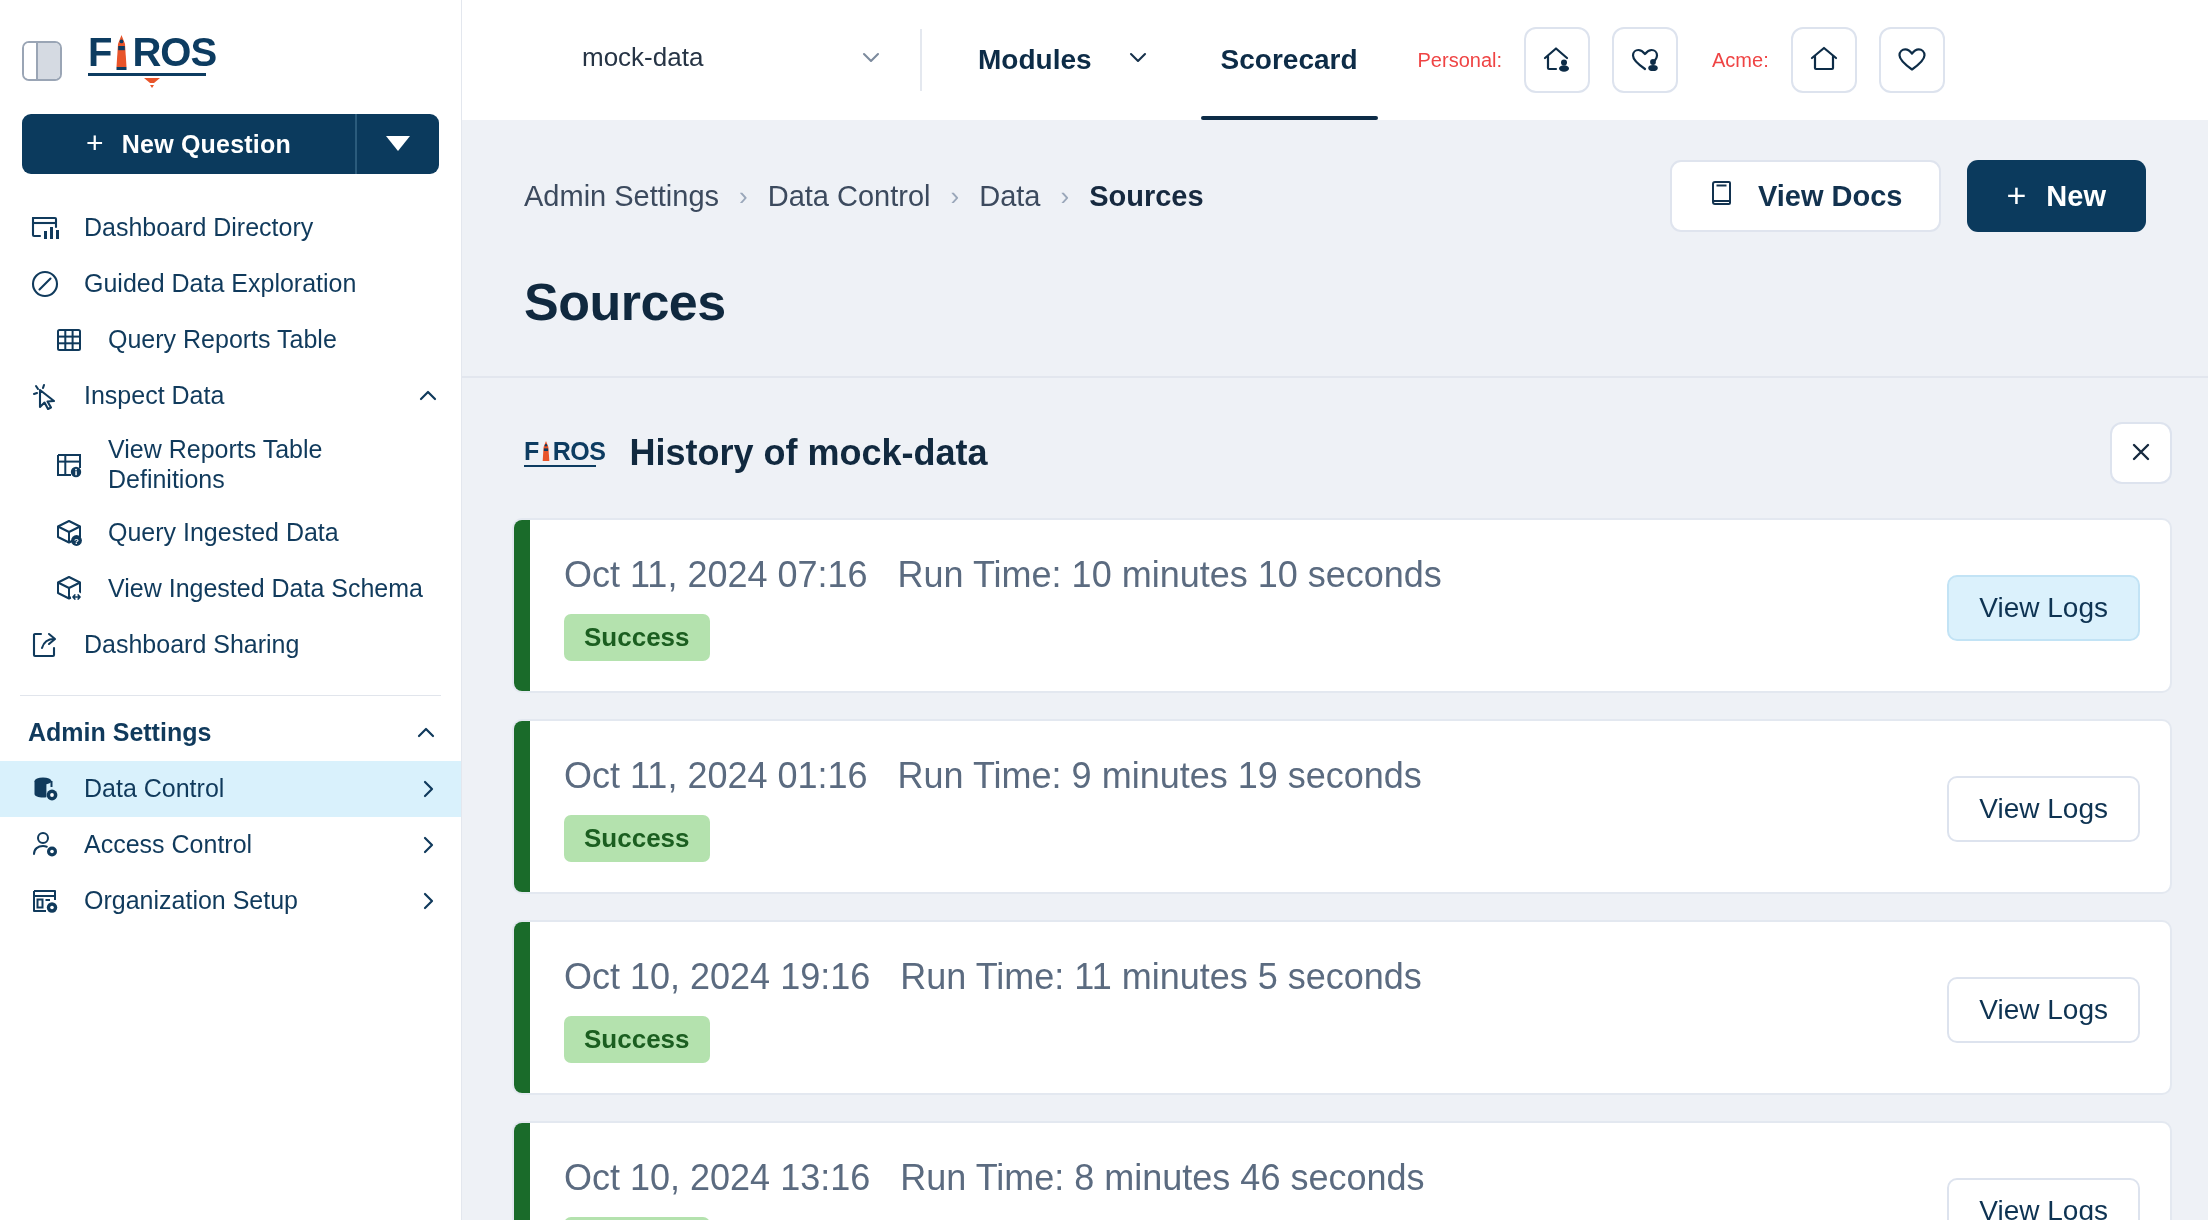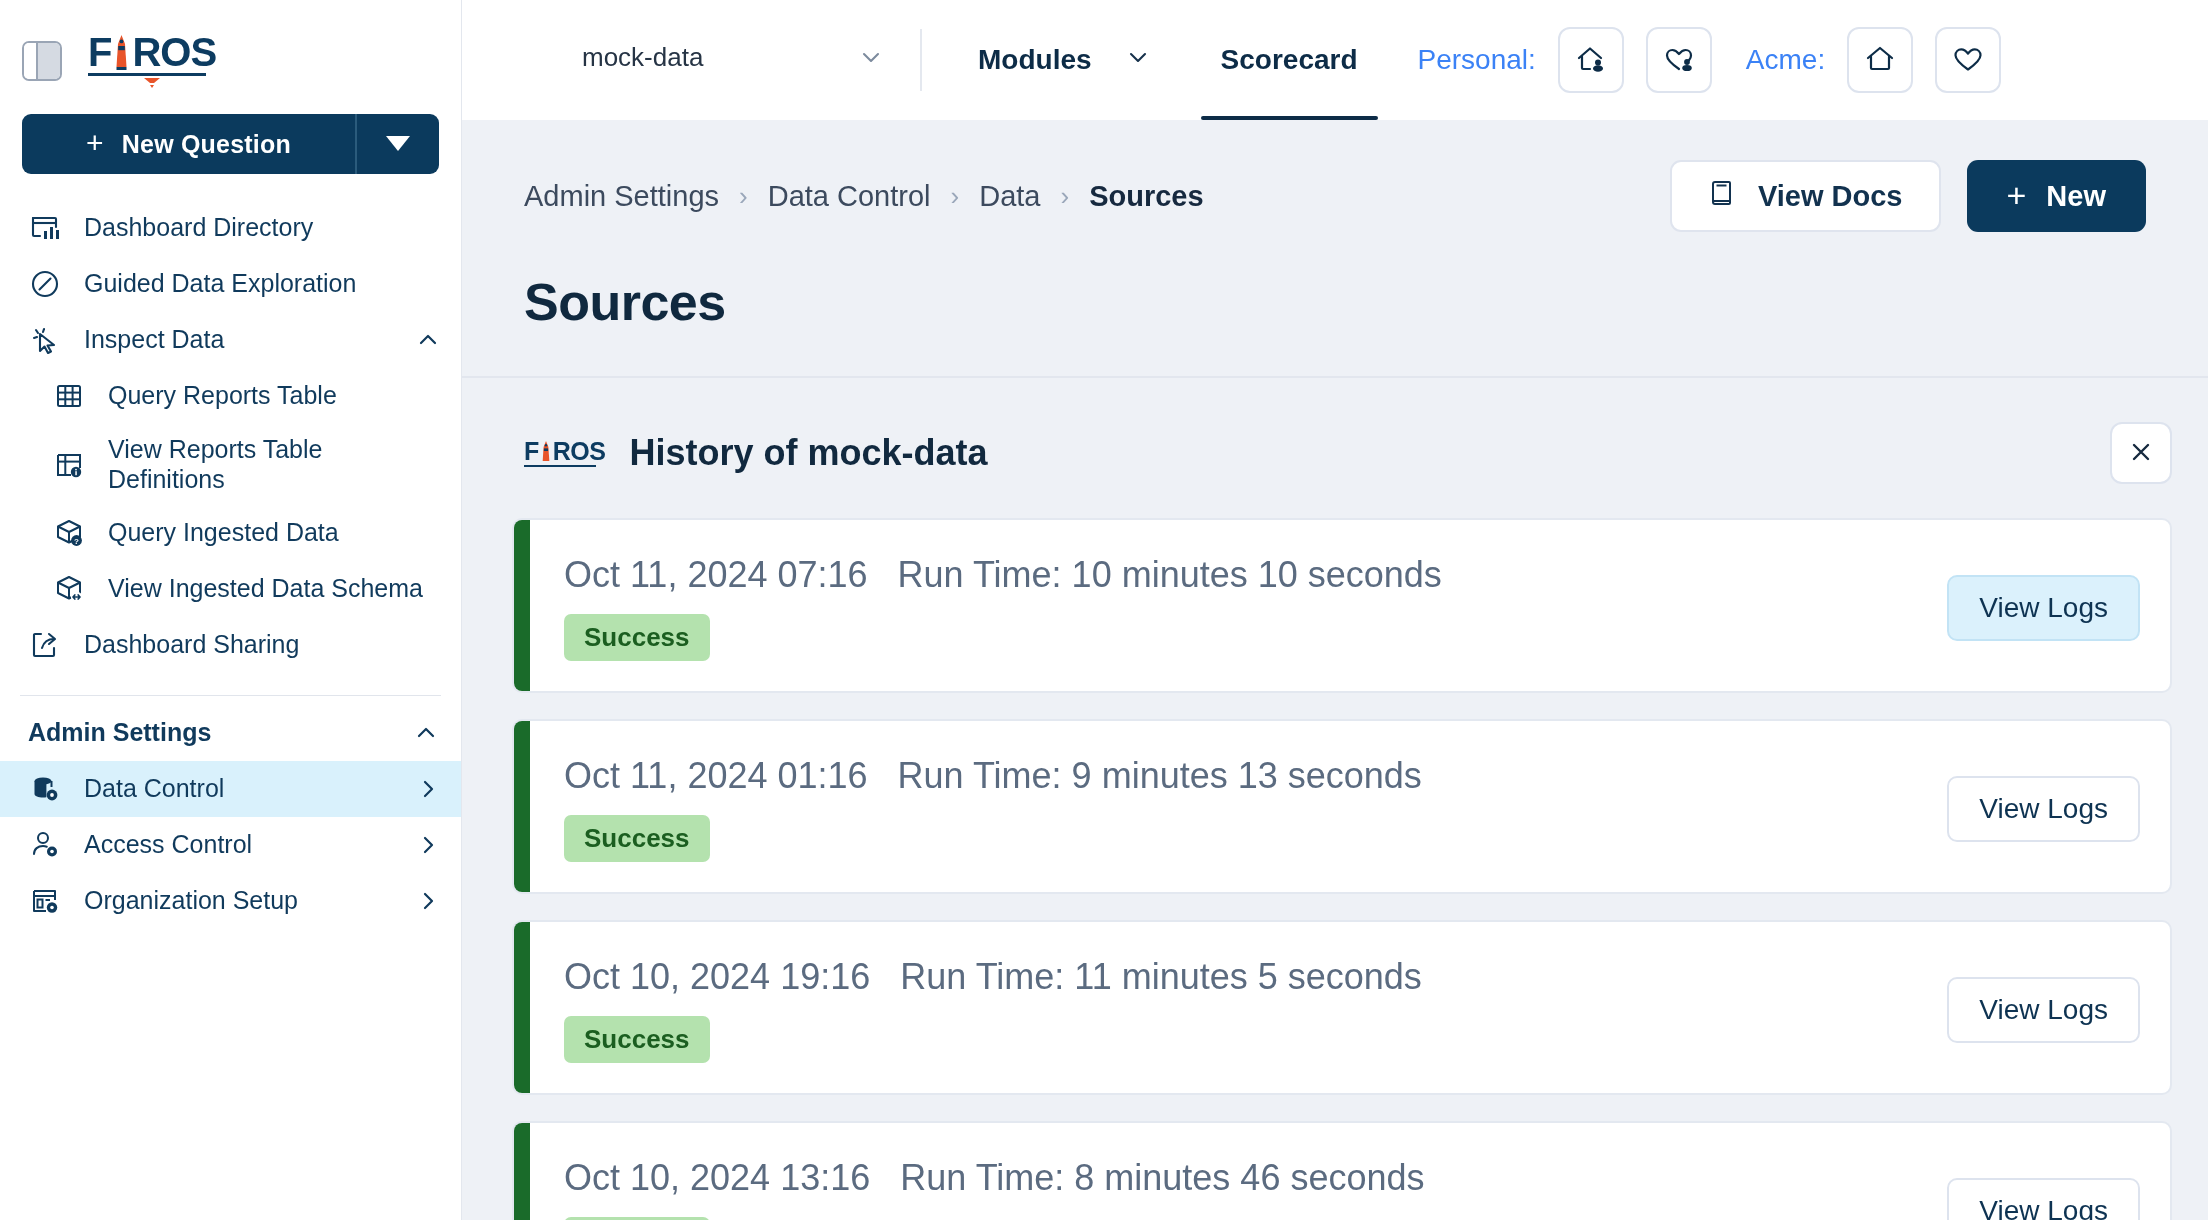--- a/index.html
+++ b/index.html
@@ -90,21 +90,21 @@
   .scorecard {
     font-size: 28px; font-weight: 700; color: #0d2c47; cursor: pointer;
     padding: 0 26px; margin-left: 22px; position: relative; height: 120px;
     display: flex; align-items: center;
   }
   .scorecard::after {
     content: ""; position: absolute; left: 6px; right: 6px; bottom: 0;
     height: 4px; background: #0d2c47; border-radius: 2px;
   }
   .tb-group { display: flex; align-items: center; gap: 22px; margin-left: 34px; }
-  .tb-label { font-size: 28px; color: #3b82f6; font-weight: 400; }
+  .tb-label { font-size: 20px; color: #ef4444; font-weight: 400; }
   .icon-btn {
     width: 66px; height: 66px; border: 2px solid #dde3ee; border-radius: 12px;
     background: #fff; display: flex; align-items: center; justify-content: center; cursor: pointer;
   }
 
   .content { flex: 1; overflow: hidden; display: flex; flex-direction: column; }
 
   .page-head { padding: 40px 62px 44px 62px; background: #eef1f6; position: relative; }
   .bc-row { display: flex; align-items: center; justify-content: space-between; }
   .breadcrumb { display: flex; align-items: center; gap: 20px; font-size: 29px; color: #3c4a5e; }
@@ -230,48 +230,48 @@
       <div class="nav-item">
         <span class="nav-icon">
           <svg width="32" height="32" viewBox="0 0 32 32" fill="none" stroke="#103a5c" stroke-width="2.1">
             <circle cx="16" cy="16" r="12"></circle>
             <path d="M21.5 10.5 L13 19 L10.5 21.5 L19 13 Z" stroke-linejoin="round"></path>
           </svg>
         </span>
         <span class="label">Guided Data Exploration</span>
       </div>
 
-      <div class="nav-item">
-        <span class="nav-icon">
-          <svg width="32" height="32" viewBox="0 0 32 32" fill="none" stroke="#103a5c" stroke-width="2.1">
-            <path d="M11 10 L11 27 L15.5 22.5 L19 29 L22 27.5 L18.5 21.5 L25 21 Z" stroke-linejoin="round"></path>
-            <line x1="7" y1="6" x2="9" y2="9" stroke-linecap="round"></line>
-            <line x1="15" y1="5" x2="14" y2="8" stroke-linecap="round"></line>
-            <line x1="5" y1="14" x2="8" y2="13" stroke-linecap="round"></line>
-          </svg>
-        </span>
-        <span class="label">Inspect Data</span>
-        <span class="chev">
-          <svg width="26" height="26" viewBox="0 0 26 26" fill="none" stroke="#103a5c" stroke-width="2.2" stroke-linecap="round" stroke-linejoin="round">
-              <path d="M6 16 L13 9 L20 16"></path>
-            </svg>
-        </span>
-      </div>
-
       <div class="nav-item sub">
         <span class="nav-icon">
           <svg width="32" height="32" viewBox="0 0 32 32" fill="none" stroke="#103a5c" stroke-width="2">
             <rect x="5" y="6" width="22" height="20" rx="1.5"></rect>
             <line x1="5" y1="12.6" x2="27" y2="12.6"></line>
             <line x1="5" y1="19.3" x2="27" y2="19.3"></line>
             <line x1="12.3" y1="6" x2="12.3" y2="26"></line>
             <line x1="19.6" y1="6" x2="19.6" y2="26"></line>
           </svg>
         </span>
         <span class="label">Query Reports Table</span>
+      </div>
+
+      <div class="nav-item">
+        <span class="nav-icon">
+          <svg width="32" height="32" viewBox="0 0 32 32" fill="none" stroke="#103a5c" stroke-width="2.1">
+            <path d="M11 10 L11 27 L15.5 22.5 L19 29 L22 27.5 L18.5 21.5 L25 21 Z" stroke-linejoin="round"></path>
+            <line x1="7" y1="6" x2="9" y2="9" stroke-linecap="round"></line>
+            <line x1="15" y1="5" x2="14" y2="8" stroke-linecap="round"></line>
+            <line x1="5" y1="14" x2="8" y2="13" stroke-linecap="round"></line>
+          </svg>
+        </span>
+        <span class="label">Inspect Data</span>
+        <span class="chev">
+          <svg width="26" height="26" viewBox="0 0 26 26" fill="none" stroke="#103a5c" stroke-width="2.2" stroke-linecap="round" stroke-linejoin="round">
+              <path d="M6 16 L13 9 L20 16"></path>
+            </svg>
+        </span>
       </div>
 
       <div class="nav-item sub">
         <span class="nav-icon">
           <svg width="32" height="32" viewBox="0 0 32 32" fill="none" stroke="#103a5c" stroke-width="2">
             <path d="M5 6 h22 v13 M5 6 v20 h13"></path>
             <line x1="5" y1="12.6" x2="27" y2="12.6"></line>
             <line x1="12.3" y1="6" x2="12.3" y2="26"></line>
             <circle cx="23" cy="23" r="5.2" fill="#103a5c" stroke="none"></circle>
             <circle cx="23" cy="20.6" r="0.9" fill="#ffffff" stroke="none"></circle>
@@ -534,21 +534,21 @@
               <button class="view-logs hover">View Logs</button>
             </div>
           </div>
 
           <div class="run-card">
             <div class="run-accent"></div>
             <div class="run-body">
               <div class="run-info">
                 <div class="run-meta">
                   <span>Oct 11, 2024 01:16</span>
-                  <span>Run Time: 9 minutes 13 seconds</span>
+                  <span>Run Time: 9 minutes 19 seconds</span>
                 </div>
                 <span class="badge">Success</span>
               </div>
               <button class="view-logs">View Logs</button>
             </div>
           </div>
 
           <div class="run-card">
             <div class="run-accent"></div>
             <div class="run-body">

